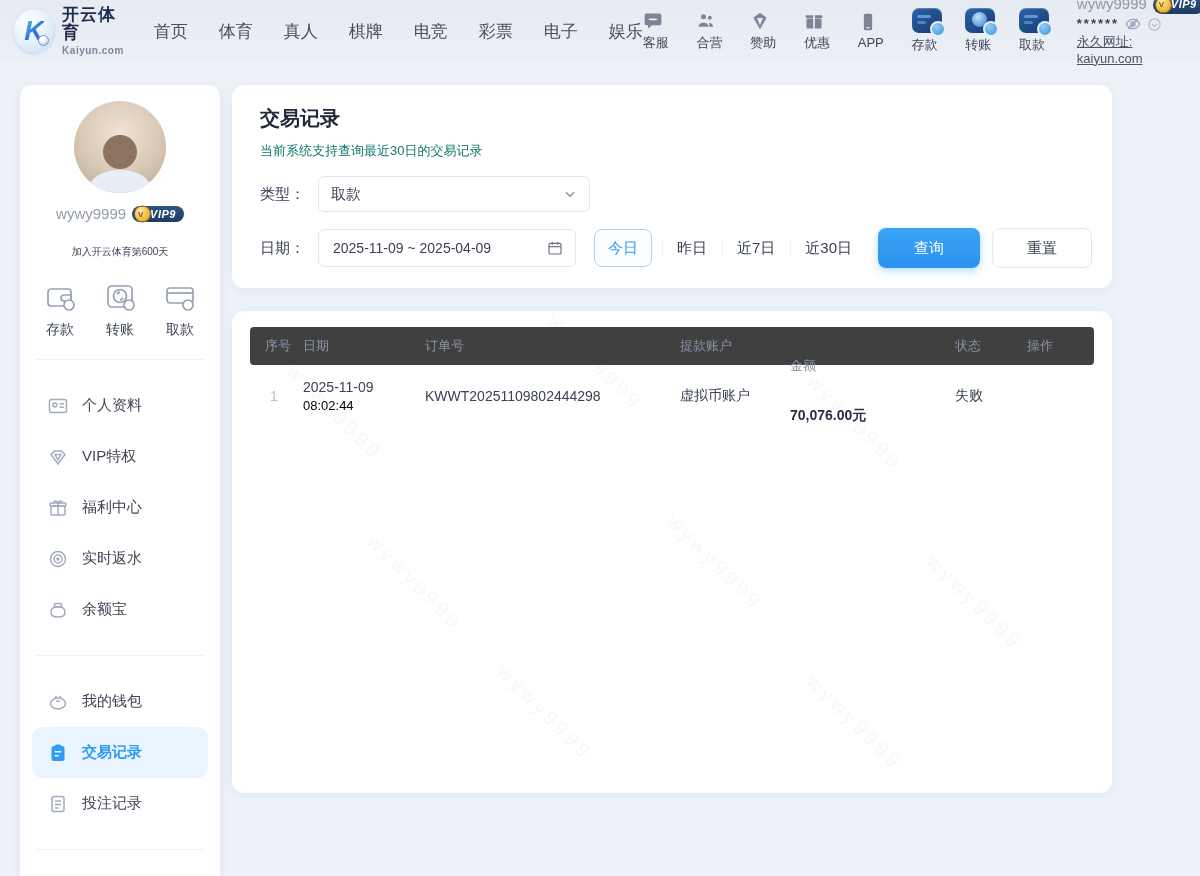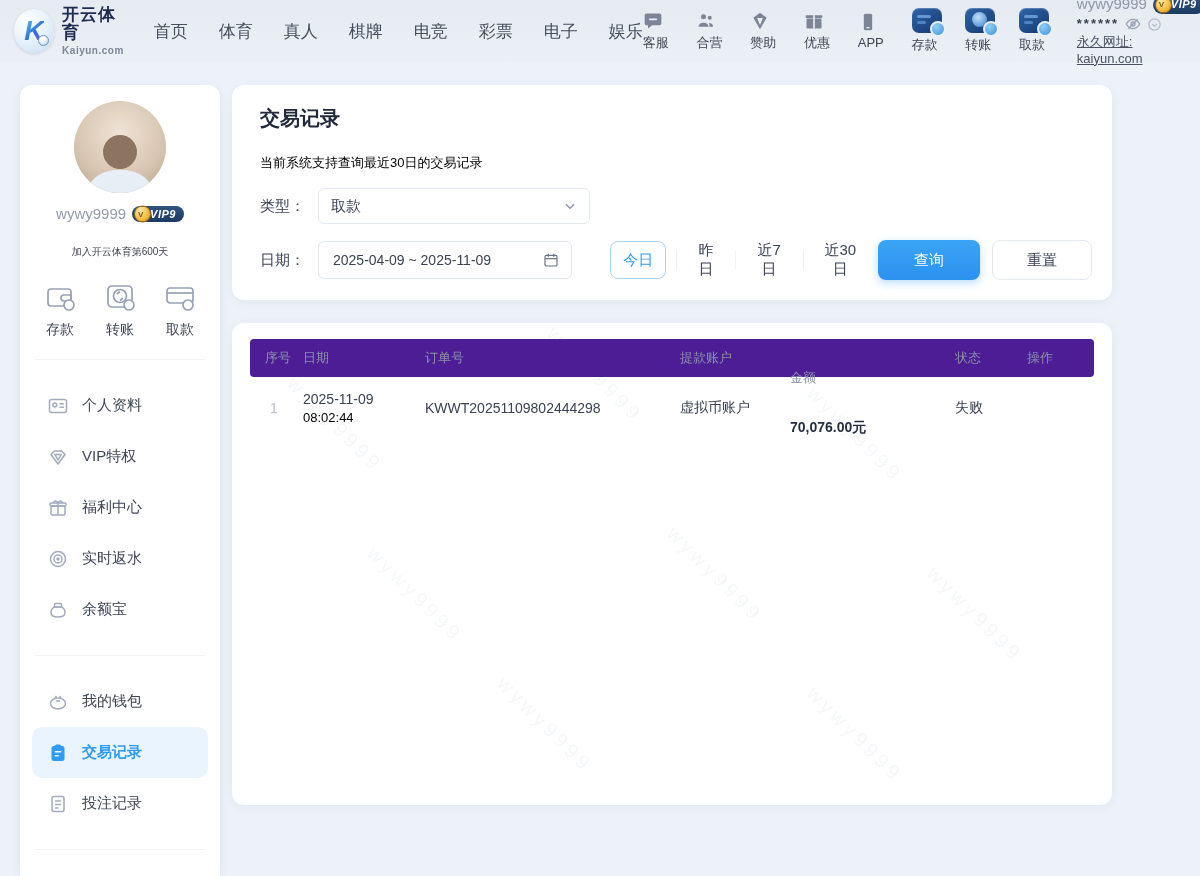--- a/index.html
+++ b/index.html
@@ -129,21 +129,21 @@
   .menu-item.active svg{ color:#2f9bf4; }
 
   
   .main{ position:absolute; left:232px; top:85px; width:880px; }
   .card{
     background:#fff;border-radius:12px;
     box-shadow:0 2px 12px rgba(40,70,120,.05);
   }
   .card.filters-card{ padding:20px 20px 20px 28px; margin-bottom:23px; }
   .page-title{ font-size:20px;font-weight:800;color:#20283a; }
-  .page-subtitle{ font-size:13px;color:#000000;margin-top:22px; }
+  .page-subtitle{ font-size:13px;color:#0f766e;margin-top:10px; }
 
   .filter-row{ display:flex;align-items:center;margin-top:16px; }
   .filter-label{ font-size:15px;color:#3a4254;width:58px;flex-shrink:0; }
   .select-box{
     width:272px;height:36px;border:1px solid #e3e7ef;border-radius:6px;
     display:flex;align-items:center;justify-content:space-between;
     padding:0 12px;font-size:15px;color:#3a4254;cursor:pointer;background:#fff;
   }
   .date-box{
     width:258px;height:38px;border:1px solid #e3e7ef;border-radius:6px;
@@ -153,37 +153,37 @@
   .quick-ranges{ display:flex;align-items:center;margin-left:18px; }
   .range-btn{
     font-size:15px;color:#3a4254;background:none;border:none;cursor:pointer;
     padding:0 15px;height:38px;font-family:inherit;position:relative;
   }
   .range-btn + .range-btn::before{
     content:'';position:absolute;left:0;top:10px;bottom:10px;width:1px;background:#eef1f6;
   }
   .range-btn.active{
     border:1px solid #a8d4f7;border-radius:8px;color:#2f9bf4;background:#fdfeff;
-    width:58px;padding:0;margin-right:10px;margin-left:20px;
+    width:58px;padding:0;margin-right:10px;
   }
   .range-btn.active::before{ display:none; }
   .filter-actions{ margin-left:auto;display:flex;gap:12px; }
   .btn-primary{
     width:102px;height:40px;border:none;border-radius:8px;cursor:pointer;
     background:linear-gradient(180deg,#3aa4f6,#2b92ef);color:#fff;font-size:15px;font-family:inherit;
     box-shadow:0 3px 8px rgba(47,155,244,.35);
   }
   .btn-plain{
     width:100px;height:40px;border:1px solid #e4e8f0;border-radius:8px;cursor:pointer;
     background:#fff;color:#3a4254;font-size:15px;font-family:inherit;
   }
 
   .card.table-card{ height:482px; padding:16px 18px; position:relative; overflow:hidden; }
   .thead{
-    display:flex;align-items:center;height:38px;background:#4c1d95;border-radius:4px;
+    display:flex;align-items:center;height:38px;background:#404040;border-radius:4px;
     font-size:13px;color:#8a93a8; position:relative; z-index:1;
   }
   .trow{ display:flex;align-items:center;min-height:62px;font-size:14px;color:#3a4254;position:relative;z-index:1; }
   .col-idx{ width:53px;padding-left:15px; }
   .trow .col-idx{ color:#b9c0cf;padding-left:20px; }
   .col-date{ width:122px; }
   .col-order{ width:255px; }
   .col-account{ width:110px; }
   .col-amount{ width:165px;margin-top:40px; }
   .col-status{ width:72px; }
@@ -466,21 +466,21 @@
         <span>取款</span>
         <svg width="14" height="14" viewBox="0 0 24 24" fill="none" stroke="#8a93a8" stroke-width="2.4">
             <polyline points="5,9 12,16 19,9"></polyline>
           </svg>
       </div>
     </div>
 
     <div class="filter-row">
       <span class="filter-label">日期：</span>
       <div class="date-box">
-        <span>2025-04-09  ~  2025-11-09</span>
+        <span>2025-11-09  ~  2025-04-09</span>
         <svg width="16" height="16" viewBox="0 0 24 24" fill="none" stroke="#6b7386" stroke-width="1.8">
             <rect x="3" y="5" width="18" height="16" rx="2"></rect>
             <line x1="3" y1="10" x2="21" y2="10"></line>
             <line x1="8" y1="2.5" x2="8" y2="7"></line>
             <line x1="16" y1="2.5" x2="16" y2="7"></line>
           </svg>
       </div>
       <div class="quick-ranges">
         <button class="range-btn active">今日</button>
         <button class="range-btn">昨日</button>

